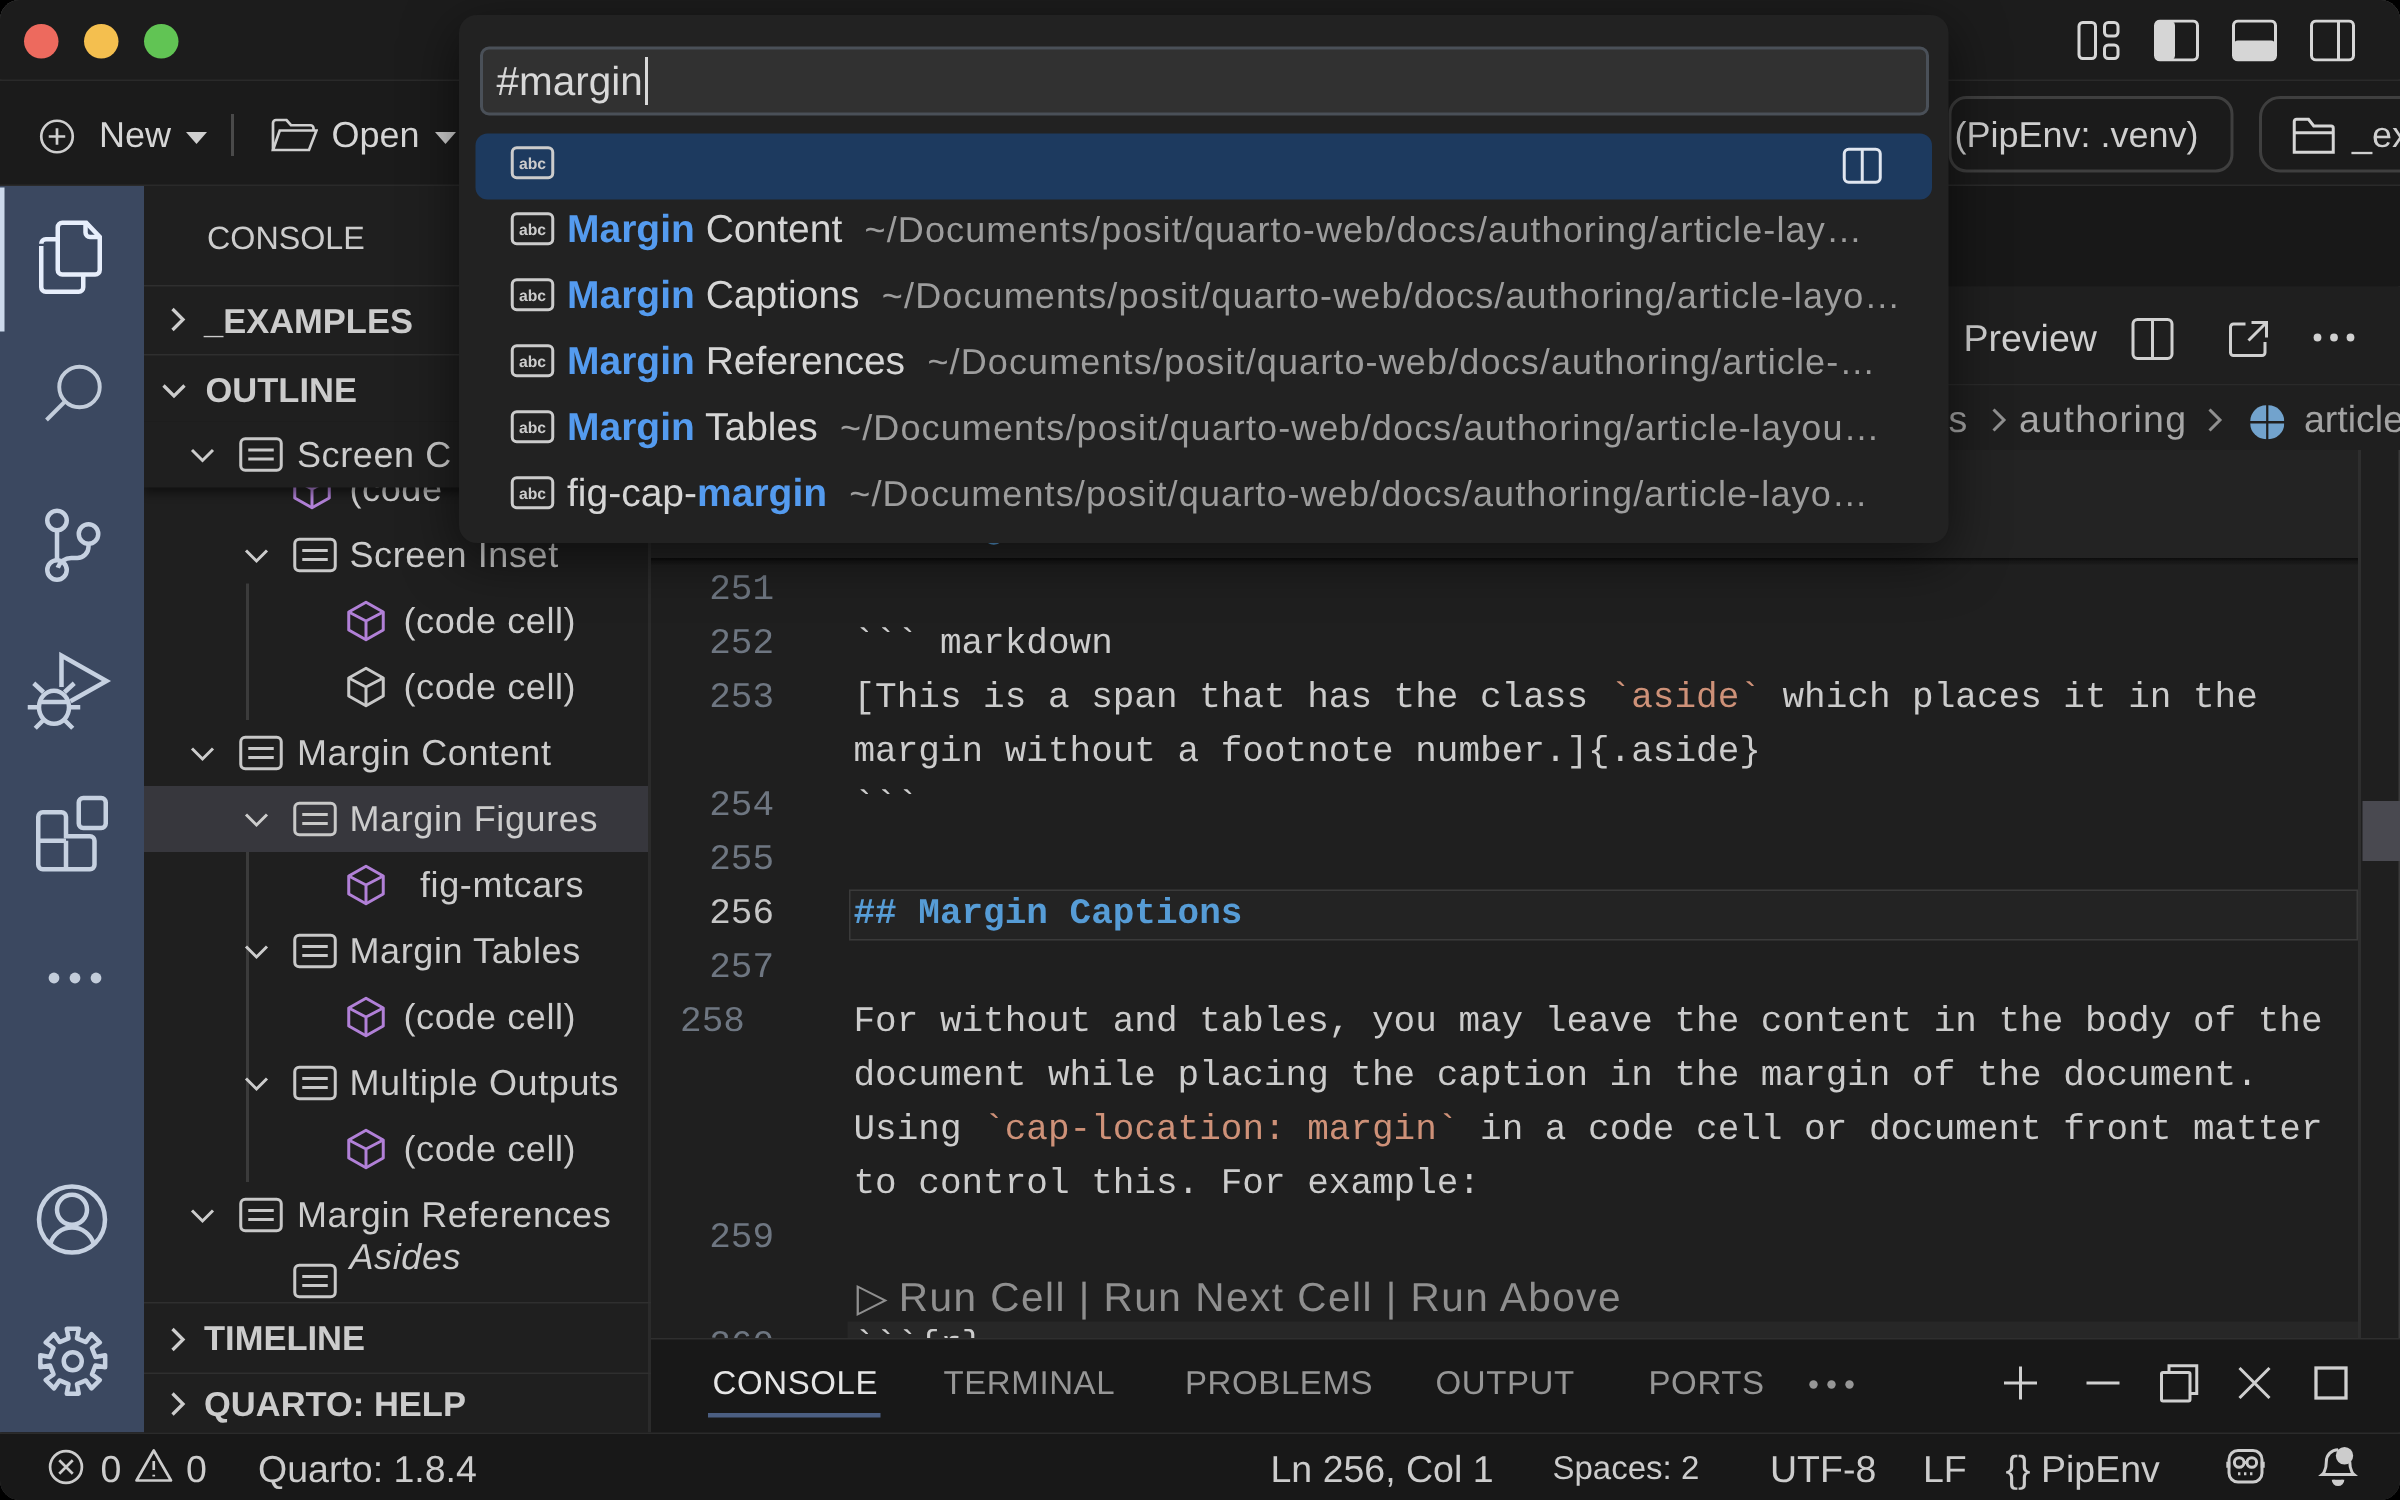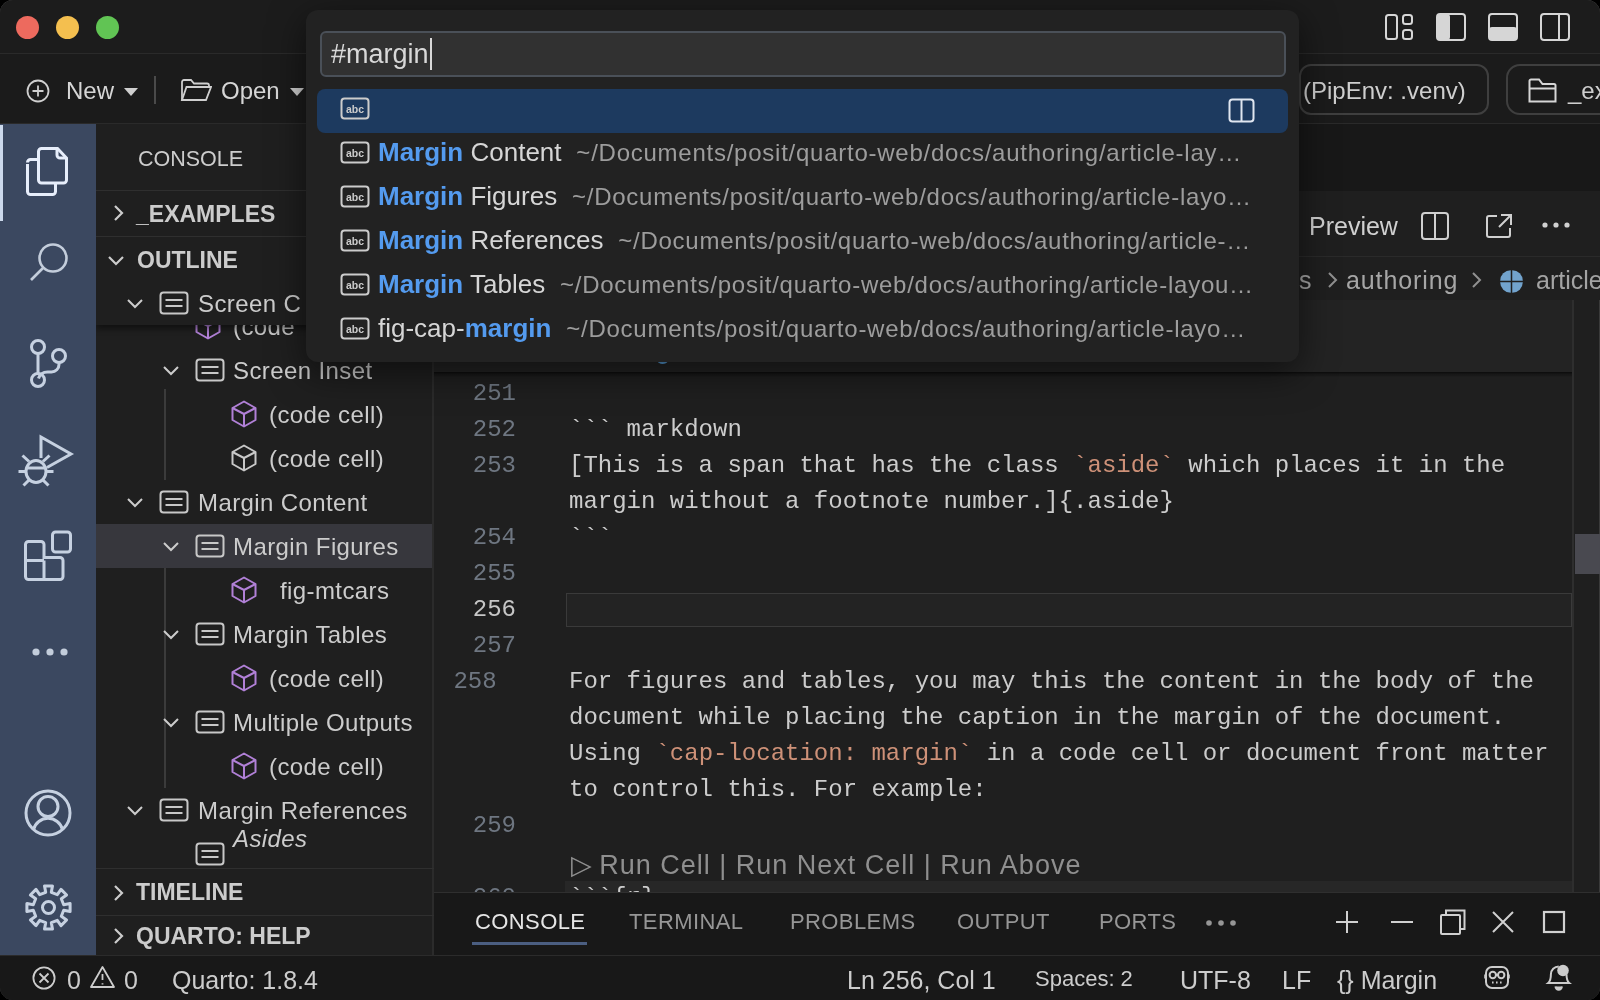--- a/index.html
+++ b/index.html
@@ -299,24 +299,25 @@
       <div class="abs" style="left:135px;top:116px;white-space:pre;"><span style="color:#cccccc">``` markdown</span></div>
       <div class="abs" style="left:0;top:152px;width:82px;text-align:right;color:#6e7681;">253</div>
       <div class="abs" style="left:135px;top:152px;white-space:pre;"><span style="color:#cccccc">[This is a span that has the class </span><span style="color:#ce9178">`aside`</span><span style="color:#cccccc"> which places it in the</span></div>
       <div class="abs" style="left:135px;top:188px;white-space:pre;"><span style="color:#cccccc">margin without a footnote number.]{.aside}</span></div>
       <div class="abs" style="left:0;top:224px;width:82px;text-align:right;color:#6e7681;">254</div>
       <div class="abs" style="left:135px;top:224px;white-space:pre;"><span style="color:#cccccc">```</span></div>
       <div class="abs" style="left:0;top:260px;width:82px;text-align:right;color:#6e7681;">255</div>
       <div class="abs" style="left:135px;top:260px;white-space:pre;"></div>
       <div class="abs" style="left:132px;top:293px;width:1006px;height:34px;border:1px solid #3a3a3a;background:#232323;"></div>
       <div class="abs" style="left:0;top:296px;width:82px;text-align:right;color:#c6c6c6;">256</div>
+      <div class="abs" style="left:135px;top:296px;white-space:pre;"><span style="color:#569cd6;font-weight:700">## Margin Captions</span></div>
       <div class="abs" style="left:0;top:332px;width:82px;text-align:right;color:#6e7681;">257</div>
       <div class="abs" style="left:135px;top:332px;white-space:pre;"></div>
       <div class="abs" style="left:0;top:368px;width:82px;text-align:center;color:#6e7681;">258</div>
-      <div class="abs" style="left:135px;top:368px;white-space:pre;"><span style="color:#cccccc">For figures and tables, you may this the content in the body of the</span></div>
+      <div class="abs" style="left:135px;top:368px;white-space:pre;"><span style="color:#cccccc">For without and tables, you may leave the content in the body of the</span></div>
       <div class="abs" style="left:135px;top:404px;white-space:pre;"><span style="color:#cccccc">document while placing the caption in the margin of the document.</span></div>
       <div class="abs" style="left:135px;top:440px;white-space:pre;"><span style="color:#cccccc">Using </span><span style="color:#ce9178">`cap-location: margin`</span><span style="color:#cccccc"> in a code cell or document front matter</span></div>
       <div class="abs" style="left:135px;top:476px;white-space:pre;"><span style="color:#cccccc">to control this. For example:</span></div>
       <div class="abs" style="left:0;top:512px;width:82px;text-align:right;color:#6e7681;">259</div>
       <div class="abs" style="left:135px;top:512px;white-space:pre;"></div>
       <div class="abs" style="left:137px;top:549px;font-family:'Liberation Sans',sans-serif;font-size:27px;letter-spacing:1px;color:#8f8f8f;">▷ Run Cell | Run Next Cell | Run Above</div>
       <div class="abs" style="left:131px;top:581px;width:1007px;height:36px;background:#272727;"></div>
       <div class="abs" style="left:0;top:584px;width:82px;text-align:right;color:#6e7681;">260</div>
       <div class="abs" style="left:135px;top:584px;white-space:pre;color:#cccccc;">```{r}</div>
     </div>
@@ -363,21 +364,21 @@
   <svg class="abs" style="left:89px;top:964px" width="27" height="26" viewBox="0 0 27 26" fill="none" stroke="#cccccc" stroke-width="1.8">
     <path d="M13.5 3 L25 23 L2 23 Z" stroke-linejoin="round"></path>
     <path d="M13.5 10 L13.5 16 M13.5 19.2 L13.5 20.4"></path>
   </svg>
   <div class="abs" style="left:124px;top:966px;font-size:25px;color:#cccccc;">0</div>
   <div class="abs" style="left:172px;top:966px;font-size:25px;color:#cccccc;">Quarto: 1.8.4</div>
   <div class="abs" style="left:847px;top:966px;font-size:25px;color:#cccccc;">Ln 256, Col 1</div>
   <div class="abs" style="left:1035px;top:966px;font-size:22px;color:#cccccc;">Spaces: 2</div>
   <div class="abs" style="left:1180px;top:966px;font-size:25px;color:#cccccc;">UTF-8</div>
   <div class="abs" style="left:1282px;top:966px;font-size:25px;color:#cccccc;">LF</div>
-  <div class="abs" style="left:1337px;top:966px;font-size:25px;color:#cccccc;">{} Margin</div>
+  <div class="abs" style="left:1337px;top:966px;font-size:25px;color:#cccccc;">{} PipEnv</div>
   <svg class="abs" style="left:1483px;top:965px" width="28" height="25" viewBox="0 0 28 25" fill="none" stroke="#cccccc" stroke-width="2">
     <rect x="3" y="2" width="22" height="21" rx="6"></rect>
     <path d="M2.5 9.5 v4 M25.5 9.5 v4" stroke-width="2.6"></path>
     <circle cx="9.8" cy="10" r="3.2"></circle>
       <circle cx="18.2" cy="10" r="3.2"></circle>
     <path d="M13 10 h2"></path>
     <path d="M9 17.5 h1.6 M13 17.5 h1.6 M17 17.5 h1.6" stroke-width="1.9"></path>
   </svg>
   <svg class="abs" style="left:1544px;top:963px" width="30" height="29" viewBox="0 0 30 29" fill="none" stroke="#cccccc" stroke-width="2">
     <path d="M11.5 23.5 a 3.2 3.2 0 0 0 6.4 0" fill="#cccccc"></path>
@@ -400,21 +401,21 @@
       </svg>
       <svg class="abs" style="left:34px;top:131px" width="30" height="23" viewBox="0 0 30 23" fill="none" stroke="#cccccc" stroke-width="2">
         <rect x="1.5" y="1.5" width="27" height="20" rx="3"></rect>
         <text x="15" y="15.5" fill="#cccccc" stroke="none" font-size="10.5" font-weight="700" text-anchor="middle" font-family="Liberation Sans">abc</text>
       </svg>
       <div class="abs" style="left:72px;top:127px;font-size:26px;white-space:pre;color:#d6d6d6"><span style="color:#549bef;font-weight:700;">Margin</span><span> Content</span><span style="font-size:24px;letter-spacing:0.75px;color:#9d9d9d;">  ~/Documents/posit/quarto-web/docs/authoring/article-lay…</span></div>
       <svg class="abs" style="left:34px;top:175px" width="30" height="23" viewBox="0 0 30 23" fill="none" stroke="#cccccc" stroke-width="2">
         <rect x="1.5" y="1.5" width="27" height="20" rx="3"></rect>
         <text x="15" y="15.5" fill="#cccccc" stroke="none" font-size="10.5" font-weight="700" text-anchor="middle" font-family="Liberation Sans">abc</text>
       </svg>
-      <div class="abs" style="left:72px;top:171px;font-size:26px;white-space:pre;color:#d6d6d6"><span style="color:#549bef;font-weight:700;">Margin</span><span> Figures</span><span style="font-size:24px;letter-spacing:0.75px;color:#9d9d9d;">  ~/Documents/posit/quarto-web/docs/authoring/article-layo…</span></div>
+      <div class="abs" style="left:72px;top:171px;font-size:26px;white-space:pre;color:#d6d6d6"><span style="color:#549bef;font-weight:700;">Margin</span><span> Captions</span><span style="font-size:24px;letter-spacing:0.75px;color:#9d9d9d;">  ~/Documents/posit/quarto-web/docs/authoring/article-layo…</span></div>
       <svg class="abs" style="left:34px;top:219px" width="30" height="23" viewBox="0 0 30 23" fill="none" stroke="#cccccc" stroke-width="2">
         <rect x="1.5" y="1.5" width="27" height="20" rx="3"></rect>
         <text x="15" y="15.5" fill="#cccccc" stroke="none" font-size="10.5" font-weight="700" text-anchor="middle" font-family="Liberation Sans">abc</text>
       </svg>
       <div class="abs" style="left:72px;top:215px;font-size:26px;white-space:pre;color:#d6d6d6"><span style="color:#549bef;font-weight:700;">Margin</span><span> References</span><span style="font-size:24px;letter-spacing:0.75px;color:#9d9d9d;">  ~/Documents/posit/quarto-web/docs/authoring/article-…</span></div>
       <svg class="abs" style="left:34px;top:263px" width="30" height="23" viewBox="0 0 30 23" fill="none" stroke="#cccccc" stroke-width="2">
         <rect x="1.5" y="1.5" width="27" height="20" rx="3"></rect>
         <text x="15" y="15.5" fill="#cccccc" stroke="none" font-size="10.5" font-weight="700" text-anchor="middle" font-family="Liberation Sans">abc</text>
       </svg>
       <div class="abs" style="left:72px;top:259px;font-size:26px;white-space:pre;color:#d6d6d6"><span style="color:#549bef;font-weight:700;">Margin</span><span> Tables</span><span style="font-size:24px;letter-spacing:0.75px;color:#9d9d9d;">  ~/Documents/posit/quarto-web/docs/authoring/article-layou…</span></div>

